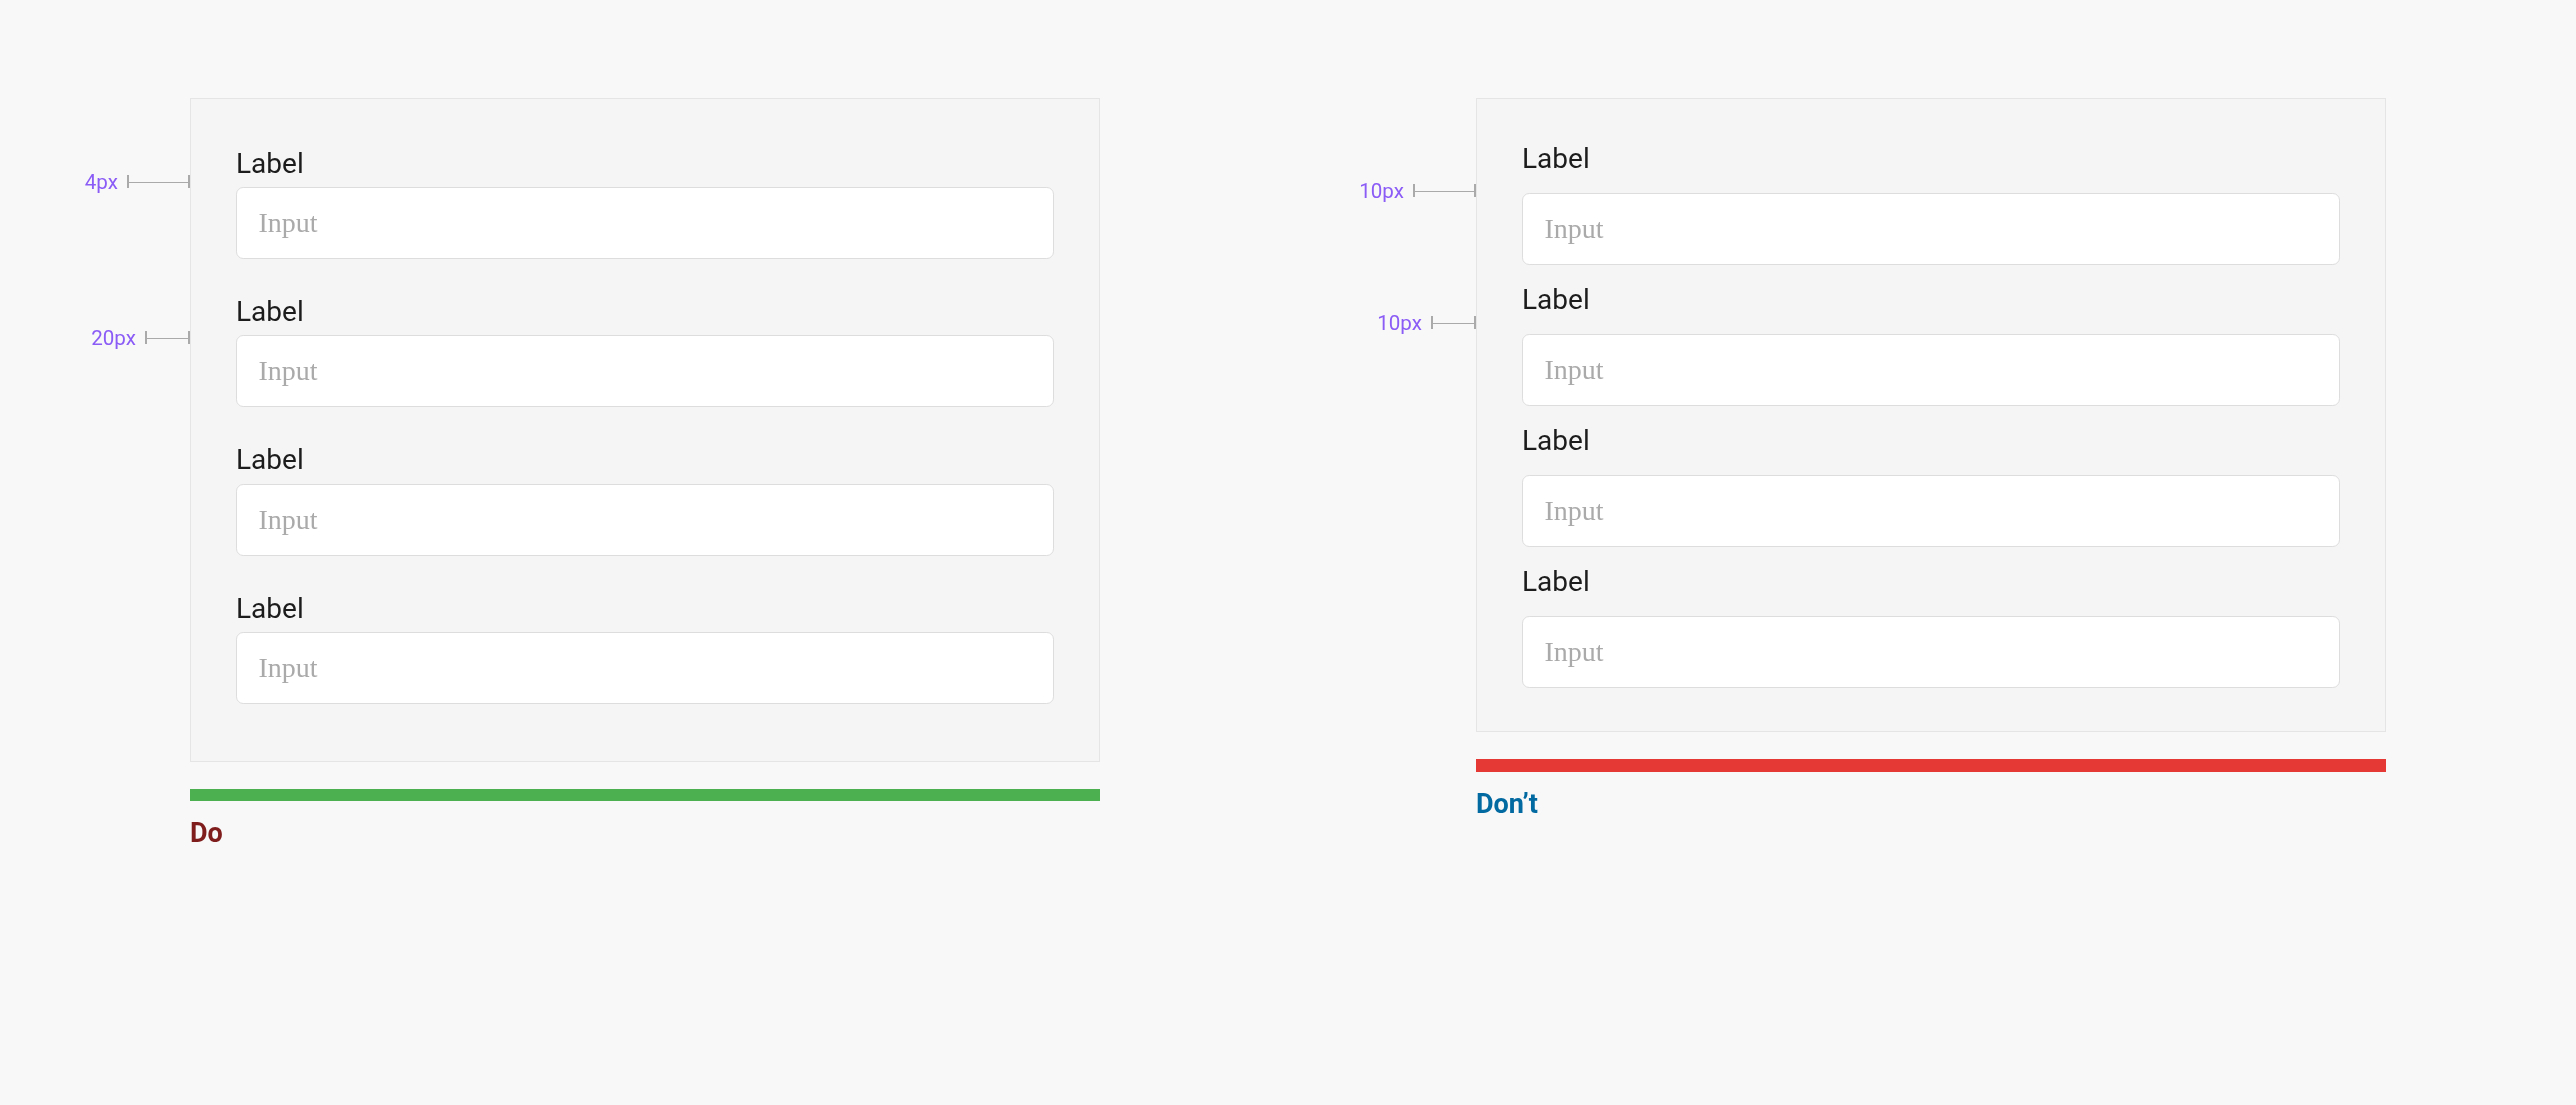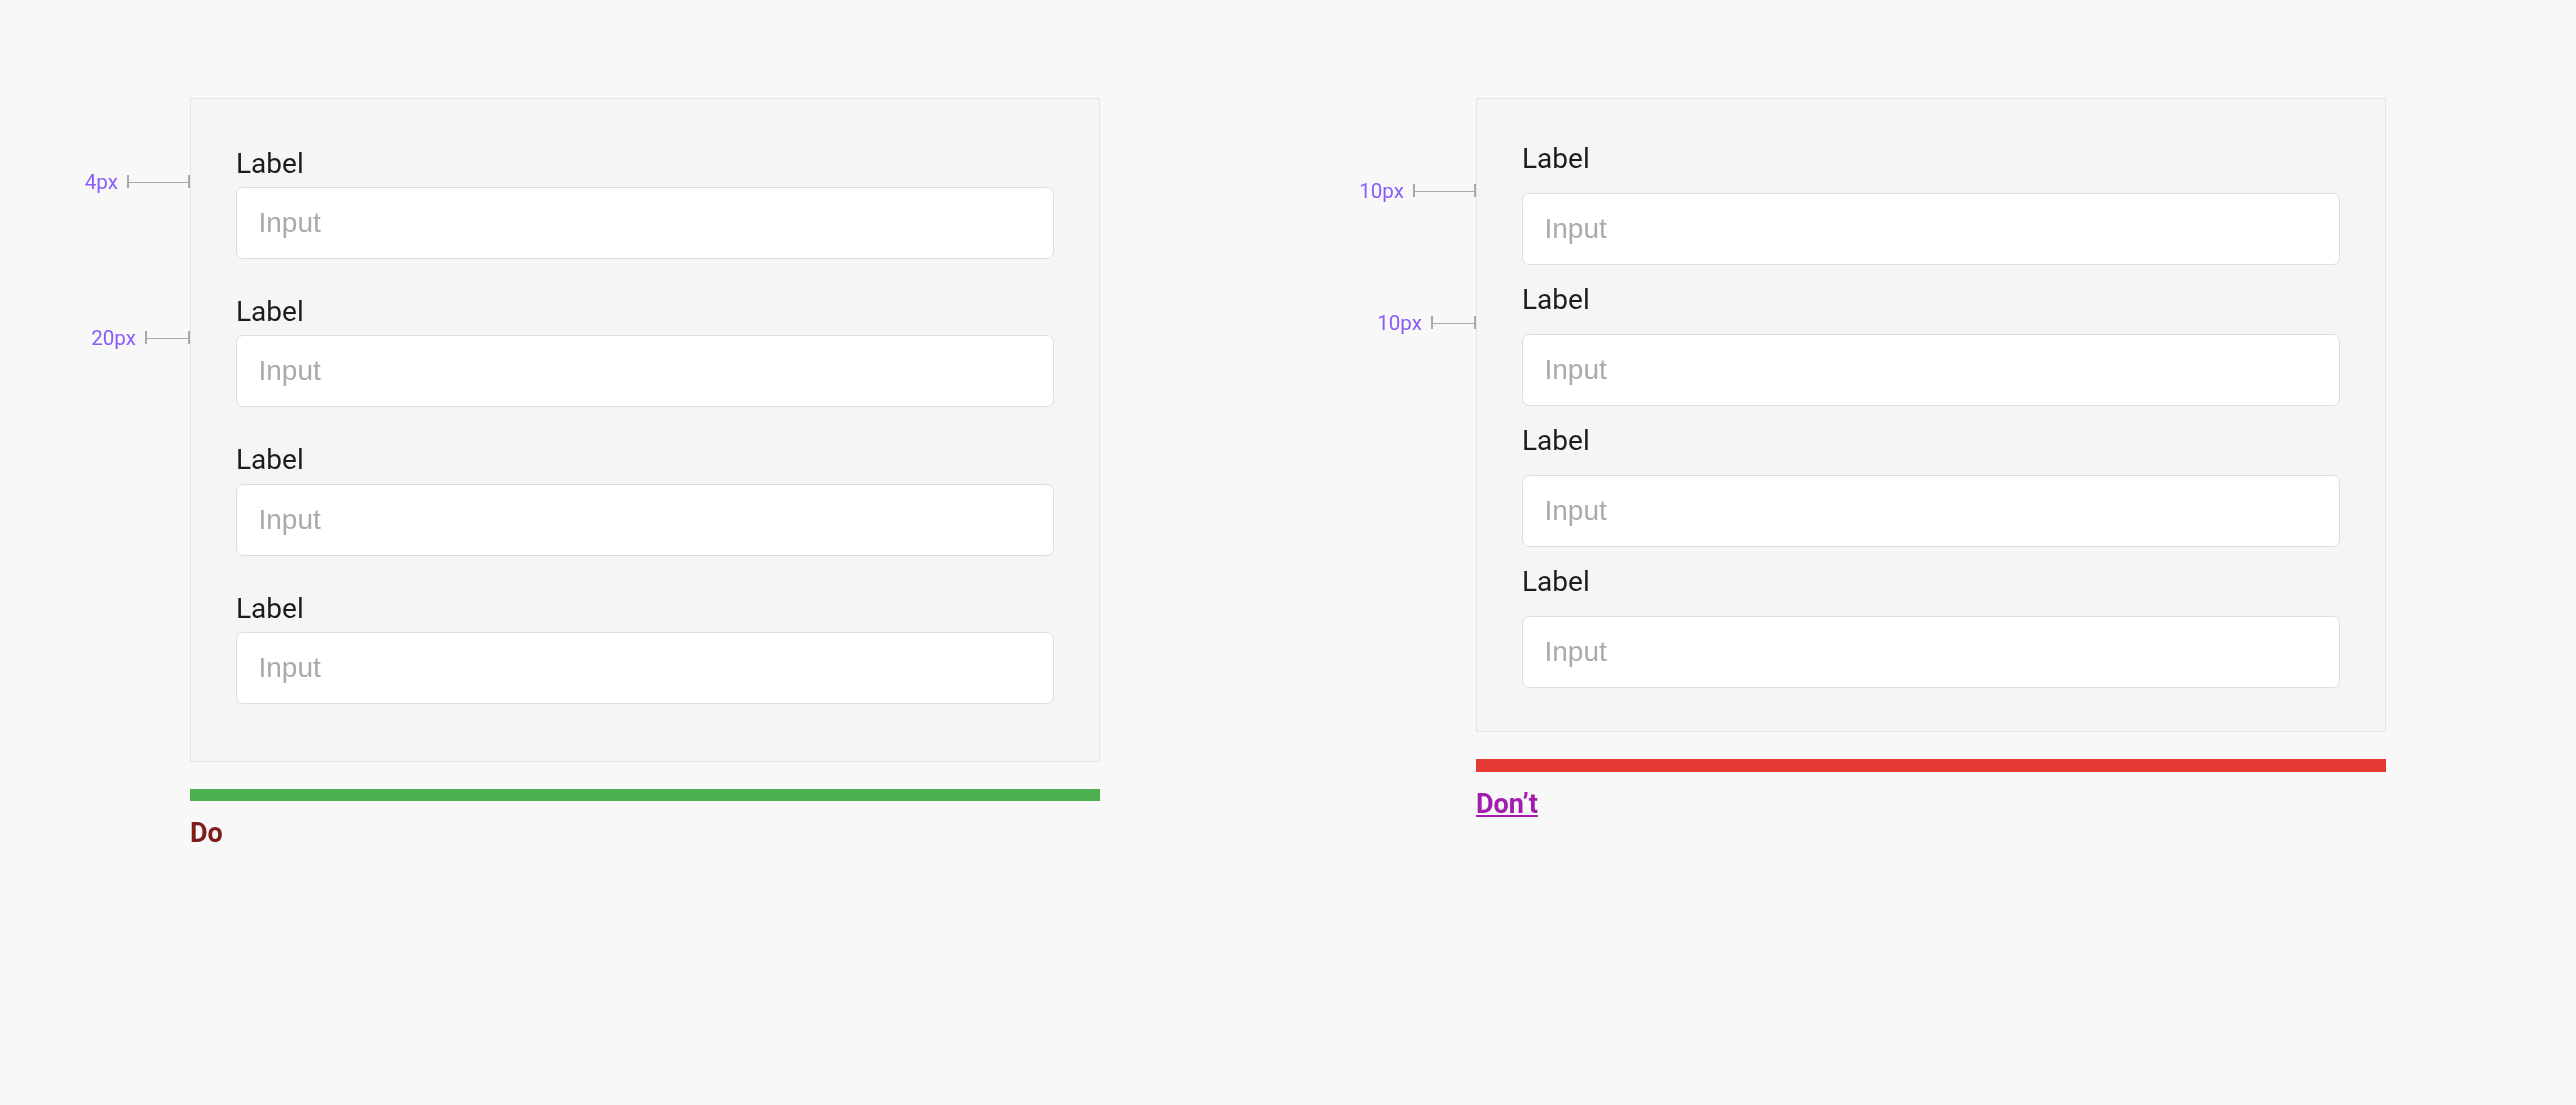--- a/index.html
+++ b/index.html
@@ -63,21 +63,21 @@
     }
     .field-input {
       width: 100%;
       height: 72px;
       background: #ffffff;
       border: 0.9px solid #dddddd;
       border-radius: 7.2px;
       padding: 0 21.5px;
       font-size: 28px;
       color: #aaaaaa;
-      font-family: Liberation Sans, sans-serif;
+      font-family: Liberation Serif, serif;
       outline: none;
       display: flex;
       align-items: center;
     }
     .field-input::placeholder {
       color: #aaaaaa;
     }
     .status-bar {
       height: 12.5px;
       width: 100%;
@@ -91,22 +91,21 @@
     }
     .caption {
       font-size: 27px;
       font-weight: 700;
       margin-top: 16px;
     }
     .caption-do {
       color: #7f1d1d;
     }
     .caption-dont {
-      color: #a21caf;
-      text-decoration: underline;
+      color: #0369a1;
     }
     .annotation {
       position: absolute;
       right: 100%;
       font-size: 20.6px;
       color: #8b5cf6;
       display: flex;
       align-items: center;
       white-space: nowrap;
     }

